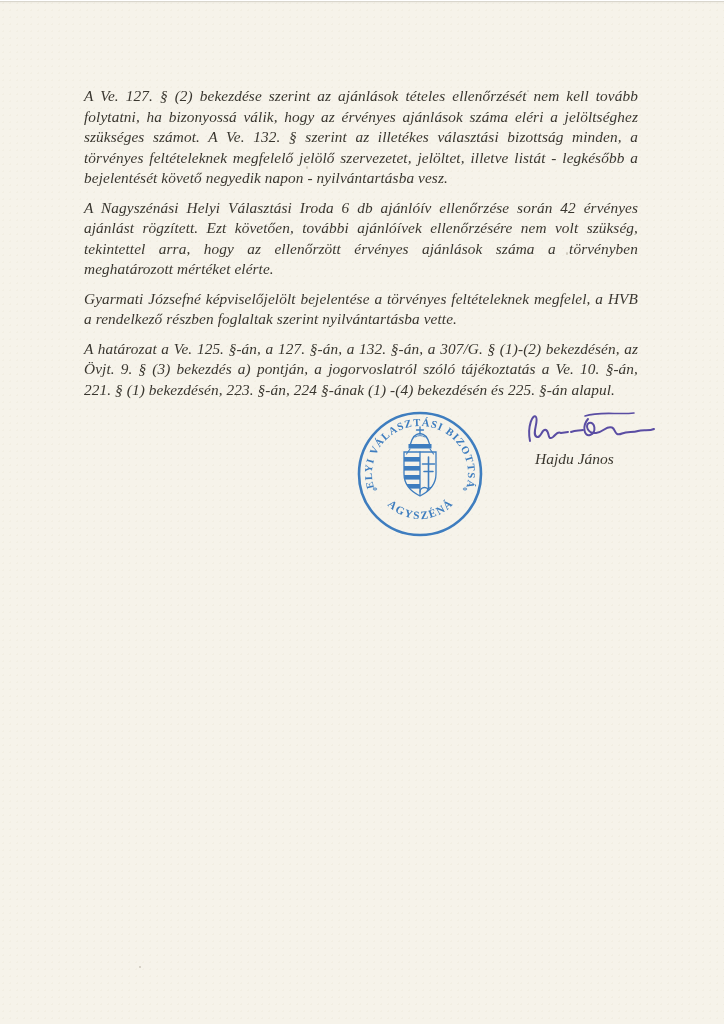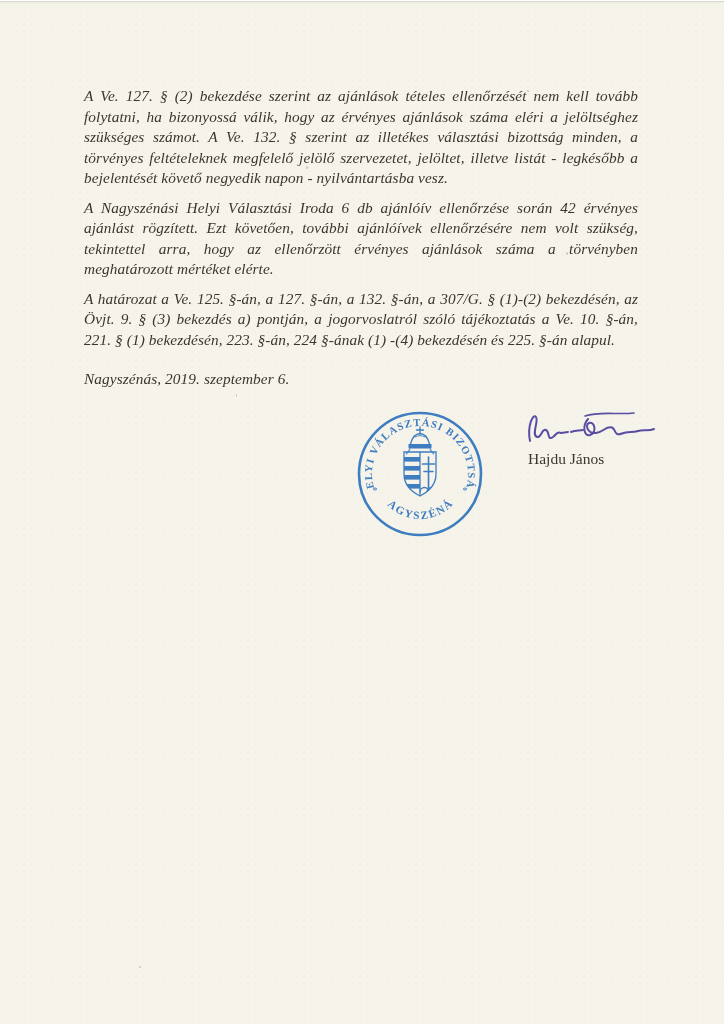--- a/index.html
+++ b/index.html
@@ -31,43 +31,43 @@
   }
   .stamp{
     position:absolute;left:350px;top:404px;width:140px;height:140px;
     opacity:0.92;
   }
   .signature-block{
     position:absolute;left:522px;top:408px;width:160px;
   }
   .signature-block svg{display:block;}
   .sig-name,.sig-title{
-    font-size:15.5px;line-height:21px;margin-left:6px;color:#3a372f;
+    font-size:15.5px;line-height:21px;margin-left:13px;color:#3a372f;font-style:italic;
   }
   .sig-title{margin-top:9px;}
   .speck{
     position:absolute;width:2px;height:2px;border-radius:50%;
     background:rgba(110,100,80,0.30);
   }
   .speck.s1{left:527px;top:90px;}
   .speck.s2{left:566px;top:252px;width:2px;height:3px;}
   .speck.s3{left:306px;top:166px;height:3px;}
   .speck.s4{left:139px;top:966px;}
   .speck.s5{left:236px;top:394px;width:1px;height:3px;}
 </style>
 </head>
 <body>
 
 <div class="scan-edge"></div>
 
 <div class="text-block">
   <p>A Ve. 127. § (2) bekezdése szerint az ajánlások tételes ellenőrzését nem kell tovább folytatni, ha bizonyossá válik, hogy az érvényes ajánlások száma eléri a jelöltséghez szükséges számot. A Ve. 132. § szerint az illetékes választási bizottság minden, a törvényes feltételeknek megfelelő jelölő szervezetet, jelöltet, illetve listát - legkésőbb a bejelentését követő negyedik napon - nyilvántartásba vesz.</p>
   <p>A Nagyszénási Helyi Választási Iroda 6 db ajánlóív ellenőrzése során 42 érvényes ajánlást rögzített. Ezt követően, további ajánlóívek ellenőrzésére nem volt szükség, tekintettel arra, hogy az ellenőrzött érvényes ajánlások száma a törvényben meghatározott mértéket elérte.</p>
+  <p>Gyarmati Józsefné képviselőjelölt bejelentése a törvényes feltételeknek megfelel, a HVB a rendelkező részben foglaltak szerint nyilvántartásba vette.</p>
   <p>A határozat a Ve. 125. §-án, a 127. §-án, a 132. §-án, a 307/G. § (1)-(2) bekezdésén, az Övjt. 9. § (3) bekezdés a) pontján, a jogorvoslatról szóló tájékoztatás a Ve. 10. §-án, 221. § (1) bekezdésén, 223. §-án, 224 §-ának (1) -(4) bekezdésén és 225. §-án alapul.</p>
-  <p class="dateline">Nagyszénás, 2019. szeptember 6.</p>
 </div>
 
 <div class="stamp">
   <svg width="140" height="140" viewBox="0 0 140 140">
     <defs>
       <path id="arcTop" d="M 24.9 86.4 A 48 48 0 1 1 115.1 86.4" fill="none"></path>
       <path id="arcBottom" d="M 35.5 98.9 A 45 45 0 0 0 104.5 98.9" fill="none"></path>
       <clipPath id="shieldClip">
         <path d="M54 48 h32 v22 q0 14 -16 22 q-16 -8 -16 -22 z"></path>
       </clipPath>

